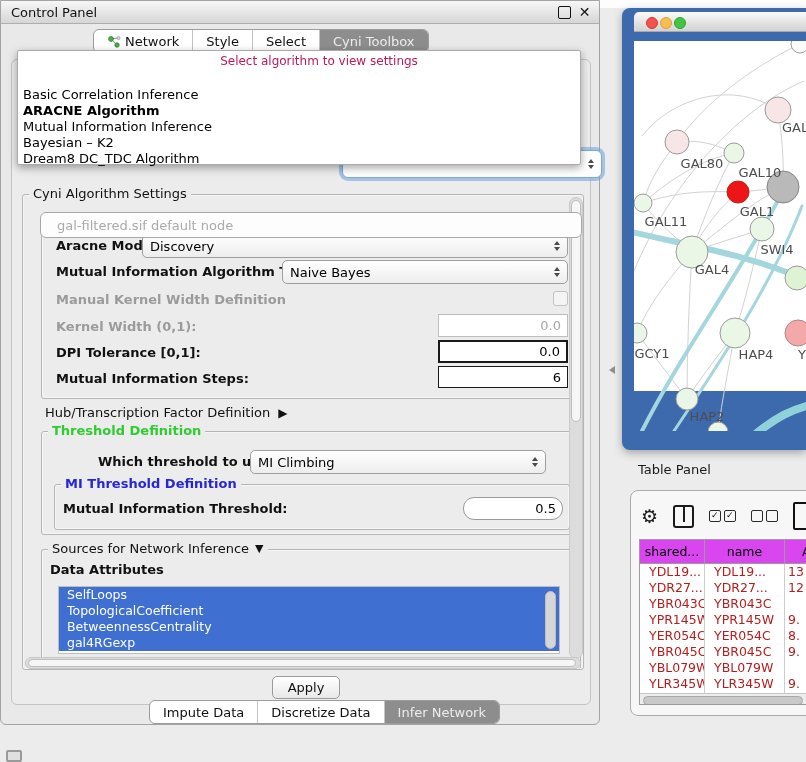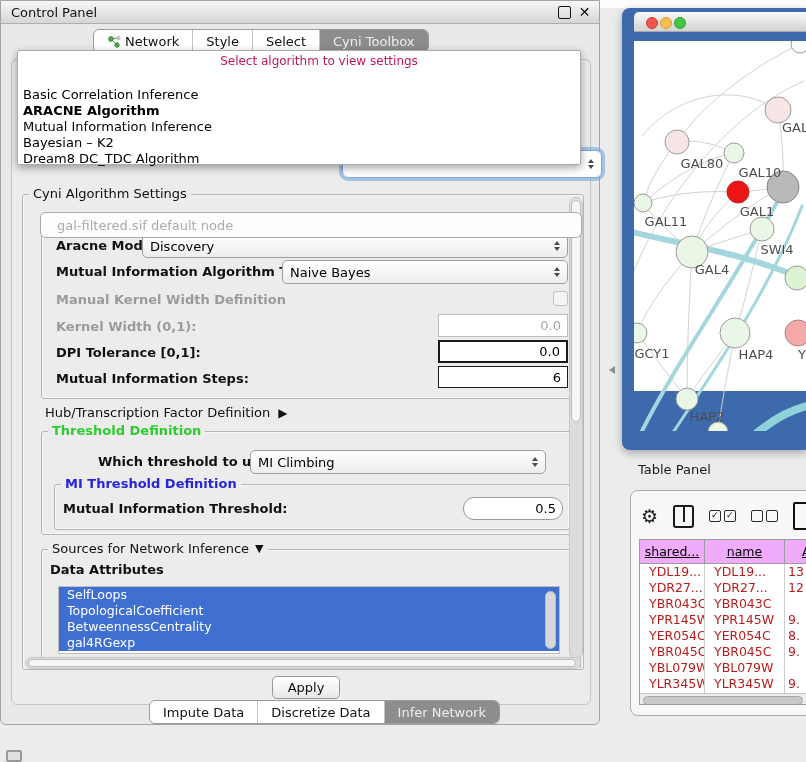--- a/index.html
+++ b/index.html
@@ -61,21 +61,21 @@
   #net-canvas{left:12px;top:24px;width:172px;height:350px;background:#fff;margin-top:9px;}
   
   #tp-band-title{left:638px;top:462px;font-size:13px;color:#1a1a1a;}
   #tp-card{left:630px;top:490px;width:184px;height:226px;background:#f7f7f7;border:1px solid #ababab;border-radius:8px 0 0 8px;overflow:hidden;}
   .tb-icon{color:#1a1a1a;}
   #split-icon{width:20px;height:19px;border:2px solid #1a1a1a;border-radius:3px;position:relative;}
   #split-icon:before{content:"";position:absolute;left:8px;top:0;width:2px;height:15px;background:#1a1a1a;}
   .cb-pair{display:flex;gap:3px;}
   .mini-cb{width:10px;height:10px;border:1.5px solid #2a2a2a;border-radius:2px;font-size:9px;line-height:9px;text-align:center;font-weight:bold;color:#111;}
   #doc-icon{width:22px;height:24px;border:2px solid #111;border-radius:2px 6px 2px 2px;}
-  .th-cell{background:#f0abfc;border-right:1px solid #9c9c9c;font-size:12.5px;color:#000;display:flex;align-items:center;justify-content:center;overflow:hidden;text-decoration:underline;}
+  .th-cell{background:#d946ef;border-right:1px solid #9c9c9c;font-size:12.5px;color:#000;display:flex;align-items:center;justify-content:center;overflow:hidden;}
   .td-cell{font-size:12.5px;color:#b91c1c;white-space:nowrap;overflow:hidden;}
   .col-divider{width:1px;background:#cdcdcd;}
   
   #top-strip{left:0;top:0;width:806px;height:8px;background:#fdfdfd;}
   #splitter-arrow{left:609px;top:366px;width:0;height:0;border-top:4px solid transparent;border-bottom:4px solid transparent;border-right:6px solid #8f8f8f;}
   #corner-icon{left:6px;top:750px;width:16px;height:12px;border:2px solid #9a9a9a;border-radius:2px;background:#e0e0e0;}
   svg text{font-family:"DejaVu Sans","Liberation Sans",sans-serif;font-size:13px;fill:#4d4d4d;}
 </style>
 </head>
 <body>

